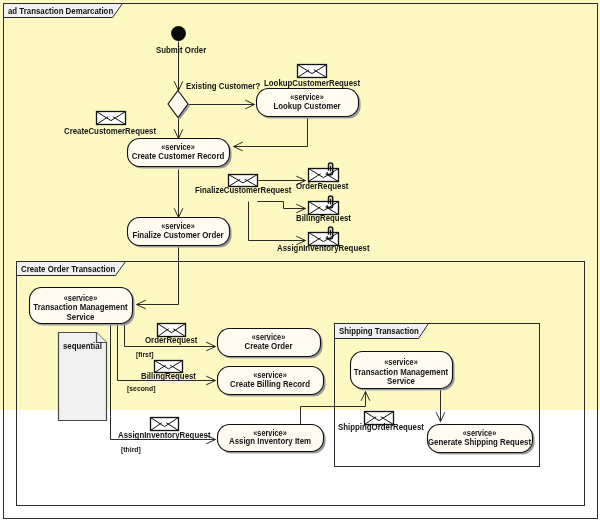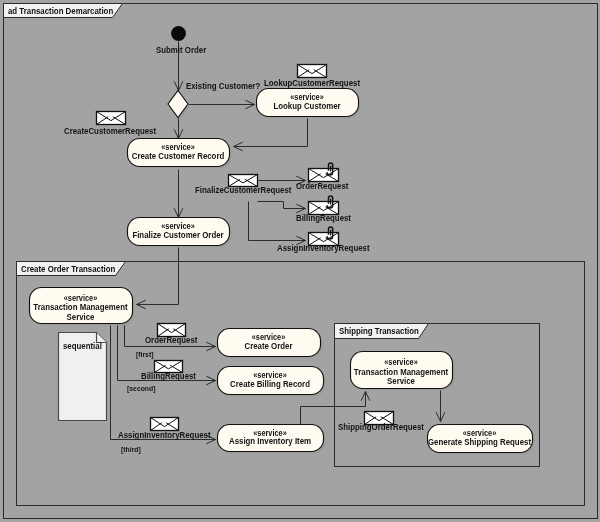--- a/index.html
+++ b/index.html
@@ -1,19 +1,19 @@
 <!DOCTYPE html>
 <html><head>
 <meta charset="utf-8">
 <style>
   html,body{margin:0;padding:0;background:#ffffff;}
   body{width:600px;height:522px;overflow:hidden;
        font-family:"Liberation Sans",sans-serif;
        -webkit-font-smoothing:none;}
-  #stage{position:relative;width:600px;height:522px;background:#a3a3a3;}
+  #stage{position:relative;width:600px;height:410px;background:#fef9c3;}
   svg#diag{position:absolute;left:0;top:0;display:block;}
   text{dominant-baseline:alphabetic;}
   .frm{fill:none;stroke:#2b2b2b;stroke-width:1;}
   .ftab{fill:#f2f2f2;stroke:#2b2b2b;stroke-width:1;}
   .ftxt{font-size:9.2px;font-weight:bold;fill:#101010;}
   .ptxt{font-size:9.2px;font-weight:bold;fill:#101010;}
   .node{fill:#fffbf0;stroke:#101010;stroke-width:1.1;}
   .shadow{fill:#9b9b9b;stroke:none;}
   .nname{font-size:9.2px;font-weight:bold;fill:#141414;text-anchor:middle;}
   .nstereo{font-size:8.6px;font-weight:bold;fill:#141414;text-anchor:middle;}

